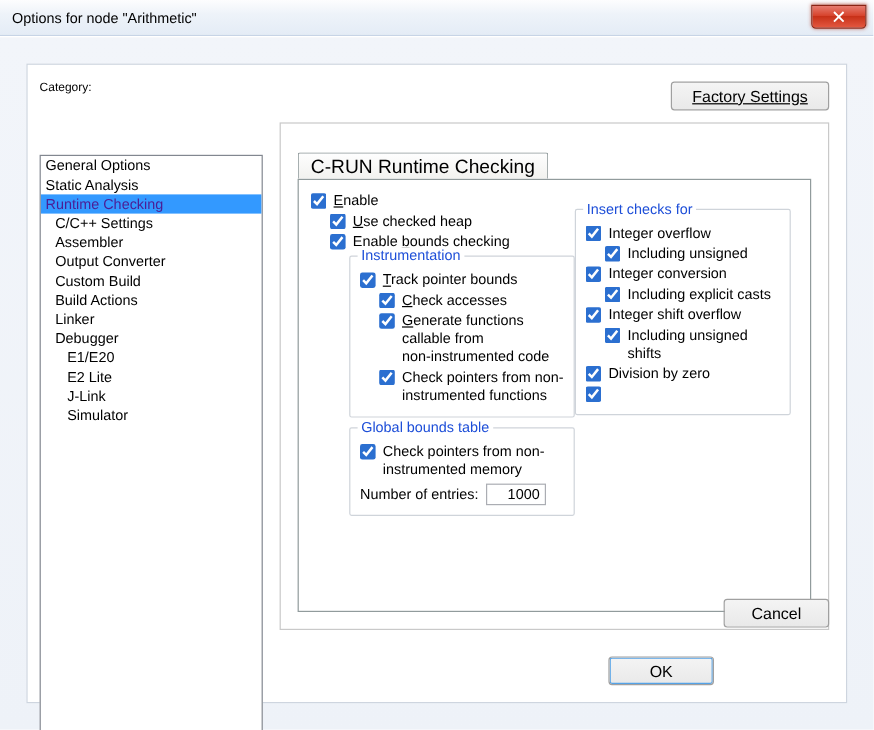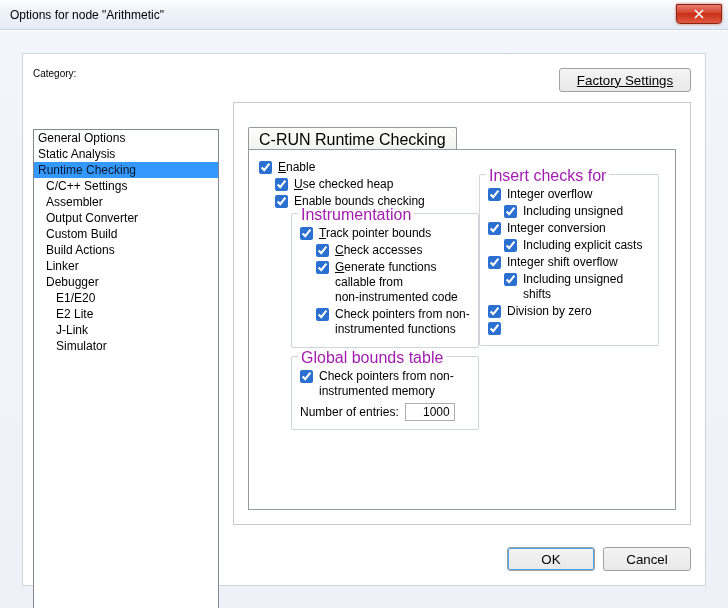--- a/index.html
+++ b/index.html
@@ -37,21 +37,21 @@
 
   .cat-label { position:absolute; left:10px; top:14px; font-size:10px; }
 
   .cat-list {
     position:absolute; left:10px; top:32px; width:186px; height:496px;
     border:1px solid #828790; background:#fff; overflow:auto;margin-top:43px;
   }
   .cat-item { padding:1px 4px; font-size:12px; line-height:14px; white-space:nowrap; cursor:default; }
   .cat-item.depth1 { padding-left:12px; }
   .cat-item.depth2 { padding-left:22px; }
-  .cat-item.selected { background:#3399ff; color:#0f172a; }
+  .cat-item.selected { background:#3399ff; color:#4c1d95; }
 
   .factory {
     position:absolute; right:14px; top:14px;
     width:132px; height:24px;
     background:linear-gradient(to bottom,#f4f4f4,#e9e9e9);
     border:1px solid #a0a0a0; border-radius:3px;
     cursor:pointer;
     text-decoration:underline;
   }
 
@@ -74,33 +74,33 @@
 
   .chk { display:flex; align-items:flex-start; gap:4px; line-height:15px; margin:2px 0;}
   .chk input { width:13px; height:13px; margin:1px 2px 0 0; accent-color:#2b6fd0; }
   .chk label { cursor:default; }
   .chk .u { text-decoration: underline; }
 
   .left-col { position:absolute; left:10px; top:8px; width:220px; }
   .right-col { position:absolute; left:230px; top:20px; width:180px; }
 
   .grp { border:1px solid #cfd4da; border-radius:2px; margin-top:4px; position:relative; padding:10px 8px 8px 8px;}
-  .grp .grp-title { position:absolute; left:6px; top:-8px; background:#fff; padding:0 3px; font-size:16px; color:#a21caf;text-align:center;}
+  .grp .grp-title { position:absolute; left:6px; top:-8px; background:#fff; padding:0 3px; font-size:12px; color:#1d4ed8;text-align:center;}
   .grp-insert { padding:10px 8px 8px 8px; }
 
   .num-row { display:flex; align-items:center; gap:6px; margin-top:4px;}
   .num-row input[type=text] { width:50px; height:18px; border:1px solid #abadb3; text-align:right; padding:1px 4px; font-family:inherit; font-size:12px;}
 
   .dlg-buttons { position:absolute; right:14px; bottom:14px; display:flex; gap:8px; }
   .dlg-buttons button {
     width:88px; height:24px;
     background:linear-gradient(to bottom,#f4f4f4,#e9e9e9);
     border:1px solid #a0a0a0; border-radius:3px; cursor:pointer;
   }
-  .dlg-buttons button.default { box-shadow:0 0 0 1px #54a3e8 inset; }
+  .dlg-buttons button.default { box-shadow:0 0 0 1px #54a3e8 inset;margin-top:48px; }
 
 </style>
 </head>
 <body>
 
 <div class="titlebar">
   <div class="title">Options for node "Arithmetic"</div>
   <div class="close">
     <svg viewBox="0 0 10 10">
         <path d="M1 1 L9 9 M9 1 L1 9" stroke="#fff" stroke-width="1.6"></path>

